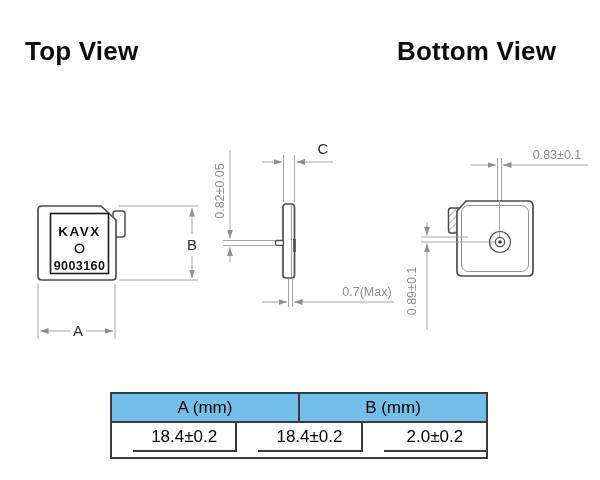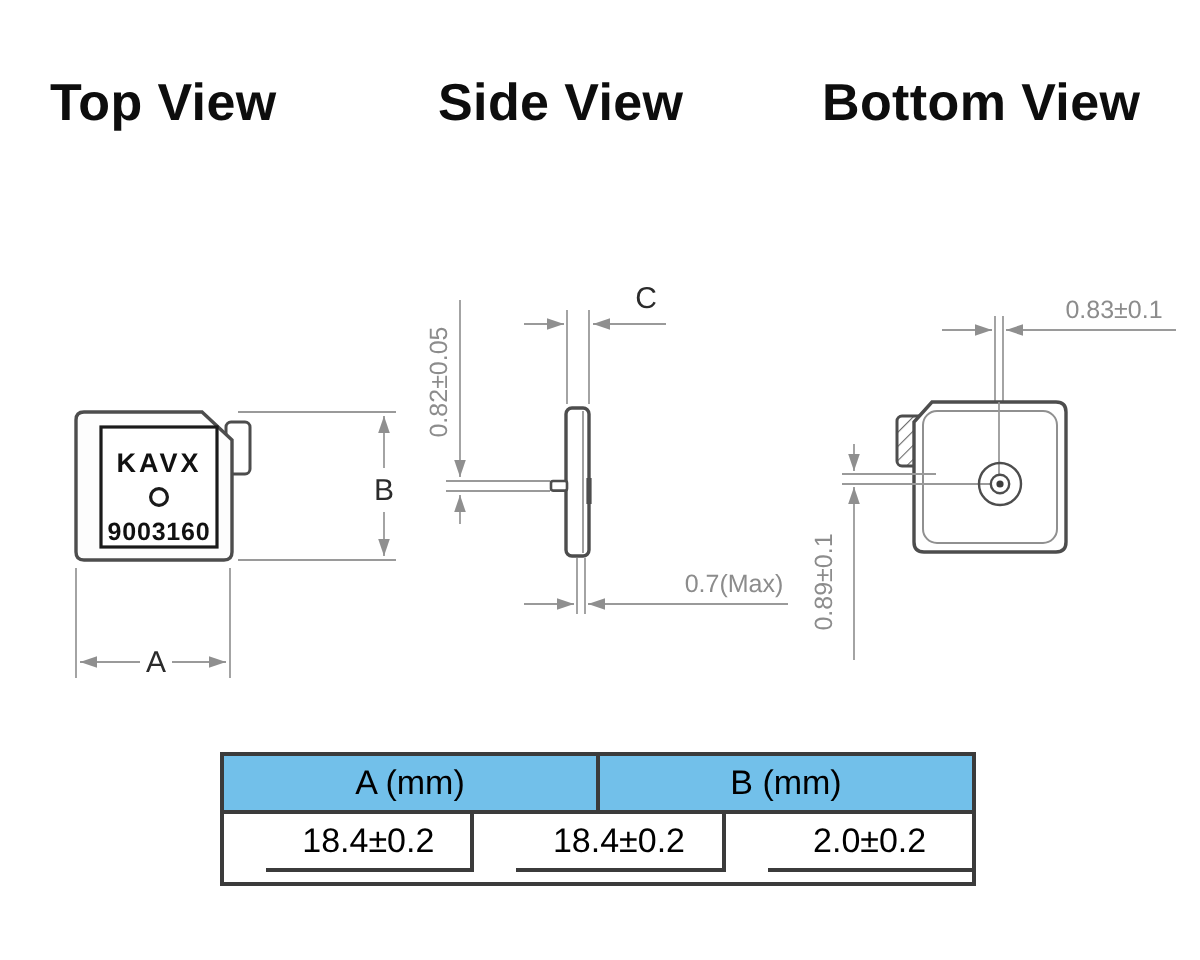--- a/index.html
+++ b/index.html
@@ -7,49 +7,48 @@
     position:relative;width:600px;height:480px;background:#ffffff;overflow:hidden;
     font-family:"Liberation Sans",sans-serif;
   }
   .view-title{
     position:absolute;font-size:26px;font-weight:700;color:#0d0d0d;letter-spacing:0.2px;
     white-space:nowrap;
     text-align:center;
   }
   #title-top{left:25px;top:36px;}
   #title-side{left:219px;top:36px;}
-  #title-bottom{left:411px;top:36px;}
+  #title-bottom{left:397px;top:36px;}
   svg{position:absolute;left:0;top:0;}
   svg text{font-family:"Liberation Sans",sans-serif;}
   .dim-text{fill:#8c8c8c;font-size:12.5px;}
   .letter-dim{fill:#2b2b2b;font-size:15px;}
   .brand{fill:#111;font-size:13.5px;font-weight:bold;letter-spacing:1.5px;}
   .pn{fill:#111;font-size:12.5px;font-weight:bold;letter-spacing:0.4px;}
   
   .dim-table{
-    position:absolute;left:110px;top:376px;width:378px;
+    position:absolute;left:110px;top:392px;width:378px;
     border:2px solid #3b3b3b;background:#fff;padding-bottom:5px;box-sizing:border-box;
   }
   .dim-row{display:flex;width:100%;}
   .dim-cell{
     flex:1 1 0;height:29px;display:flex;align-items:center;justify-content:center;
     font-size:17px;color:#000;border-right:2px solid #3b3b3b;box-sizing:border-box;
     background:#fff;
   }
   .dim-cell:last-child{border-right:none;}
   .dim-row.hdr .dim-cell{background:#72c0ea;border-bottom:2px solid #3b3b3b;}
   .dim-row.val .dim-cell{border-bottom:2px solid #3b3b3b;margin-left:21px;}
 </style>
 </head>
 <body>
 
 <div class="stage">
 
   <div class="view-title" id="title-top">Top View</div>
-  <div class="view-title" id="title-side">Side View</div>
   <div class="view-title" id="title-bottom">Bottom View</div>
 
   <svg width="600" height="480" viewBox="0 0 600 480">
     <defs>
       <marker id="ah" markerWidth="10" markerHeight="8" refX="8.5" refY="3.5" orient="auto" markerUnits="userSpaceOnUse">
         <path d="M0,0.6 L8.5,3.5 L0,6.4 Z" fill="#8f8f8f"></path>
       </marker>
       <pattern id="hatch" width="5" height="5" patternTransform="rotate(45)" patternUnits="userSpaceOnUse">
         <line x1="0" y1="0" x2="0" y2="5" stroke="#6b6b6b" stroke-width="1.1"></line>
       </pattern>

